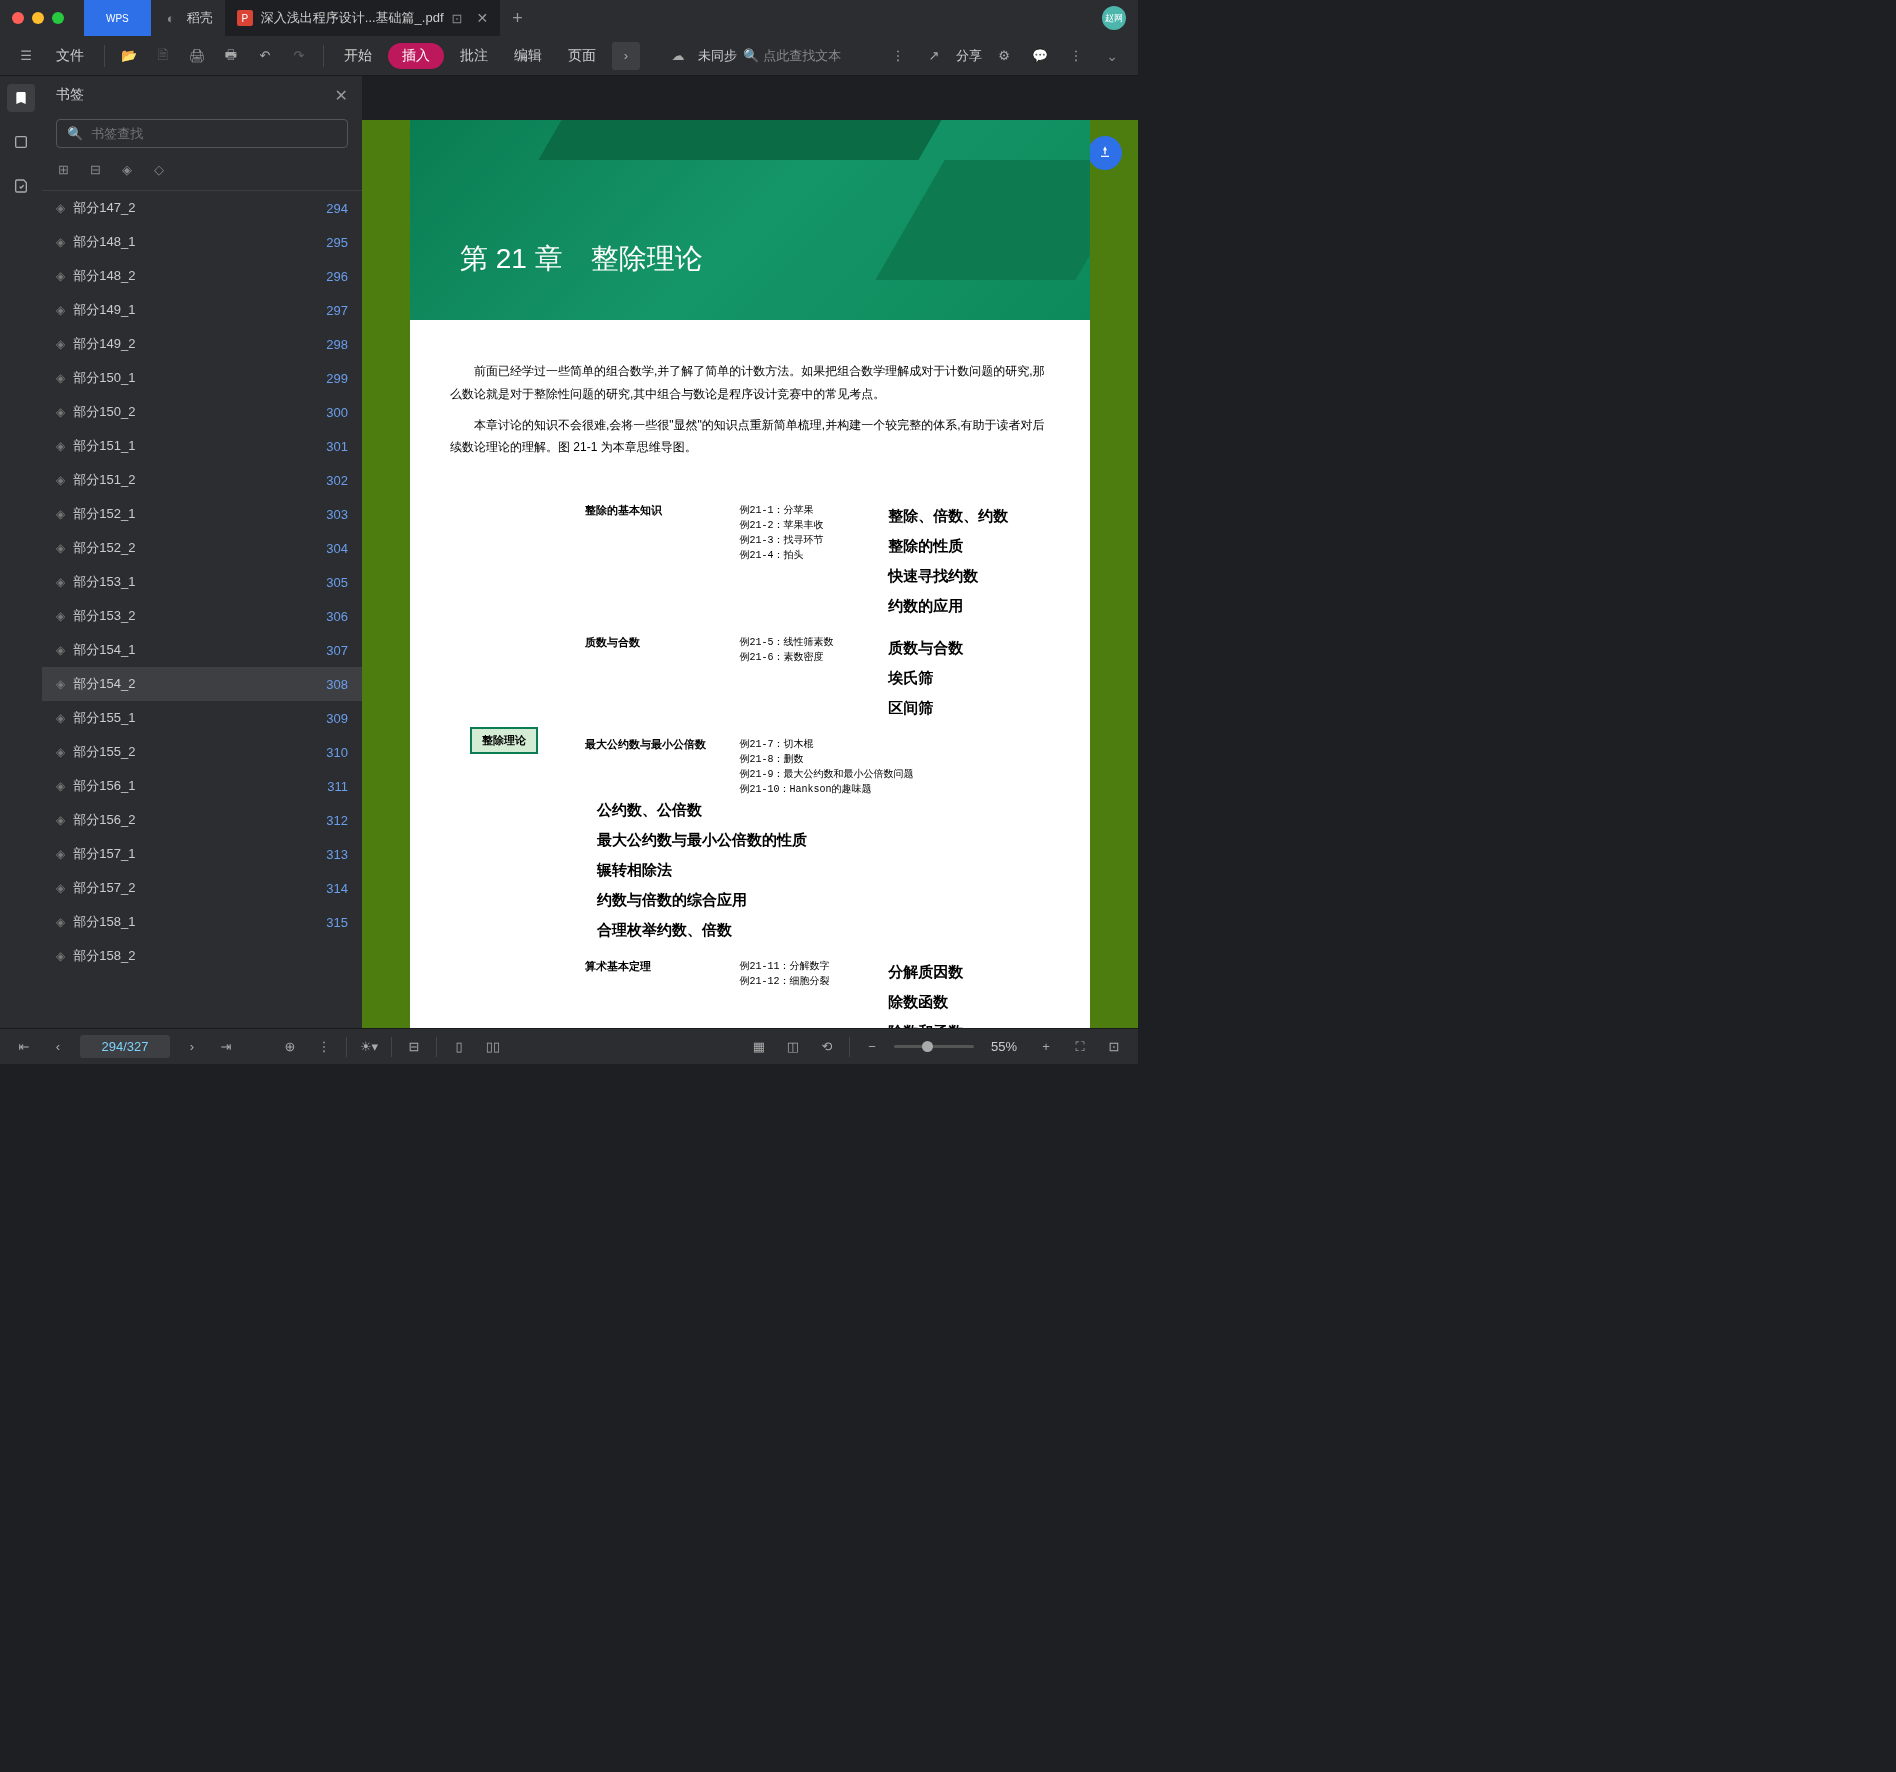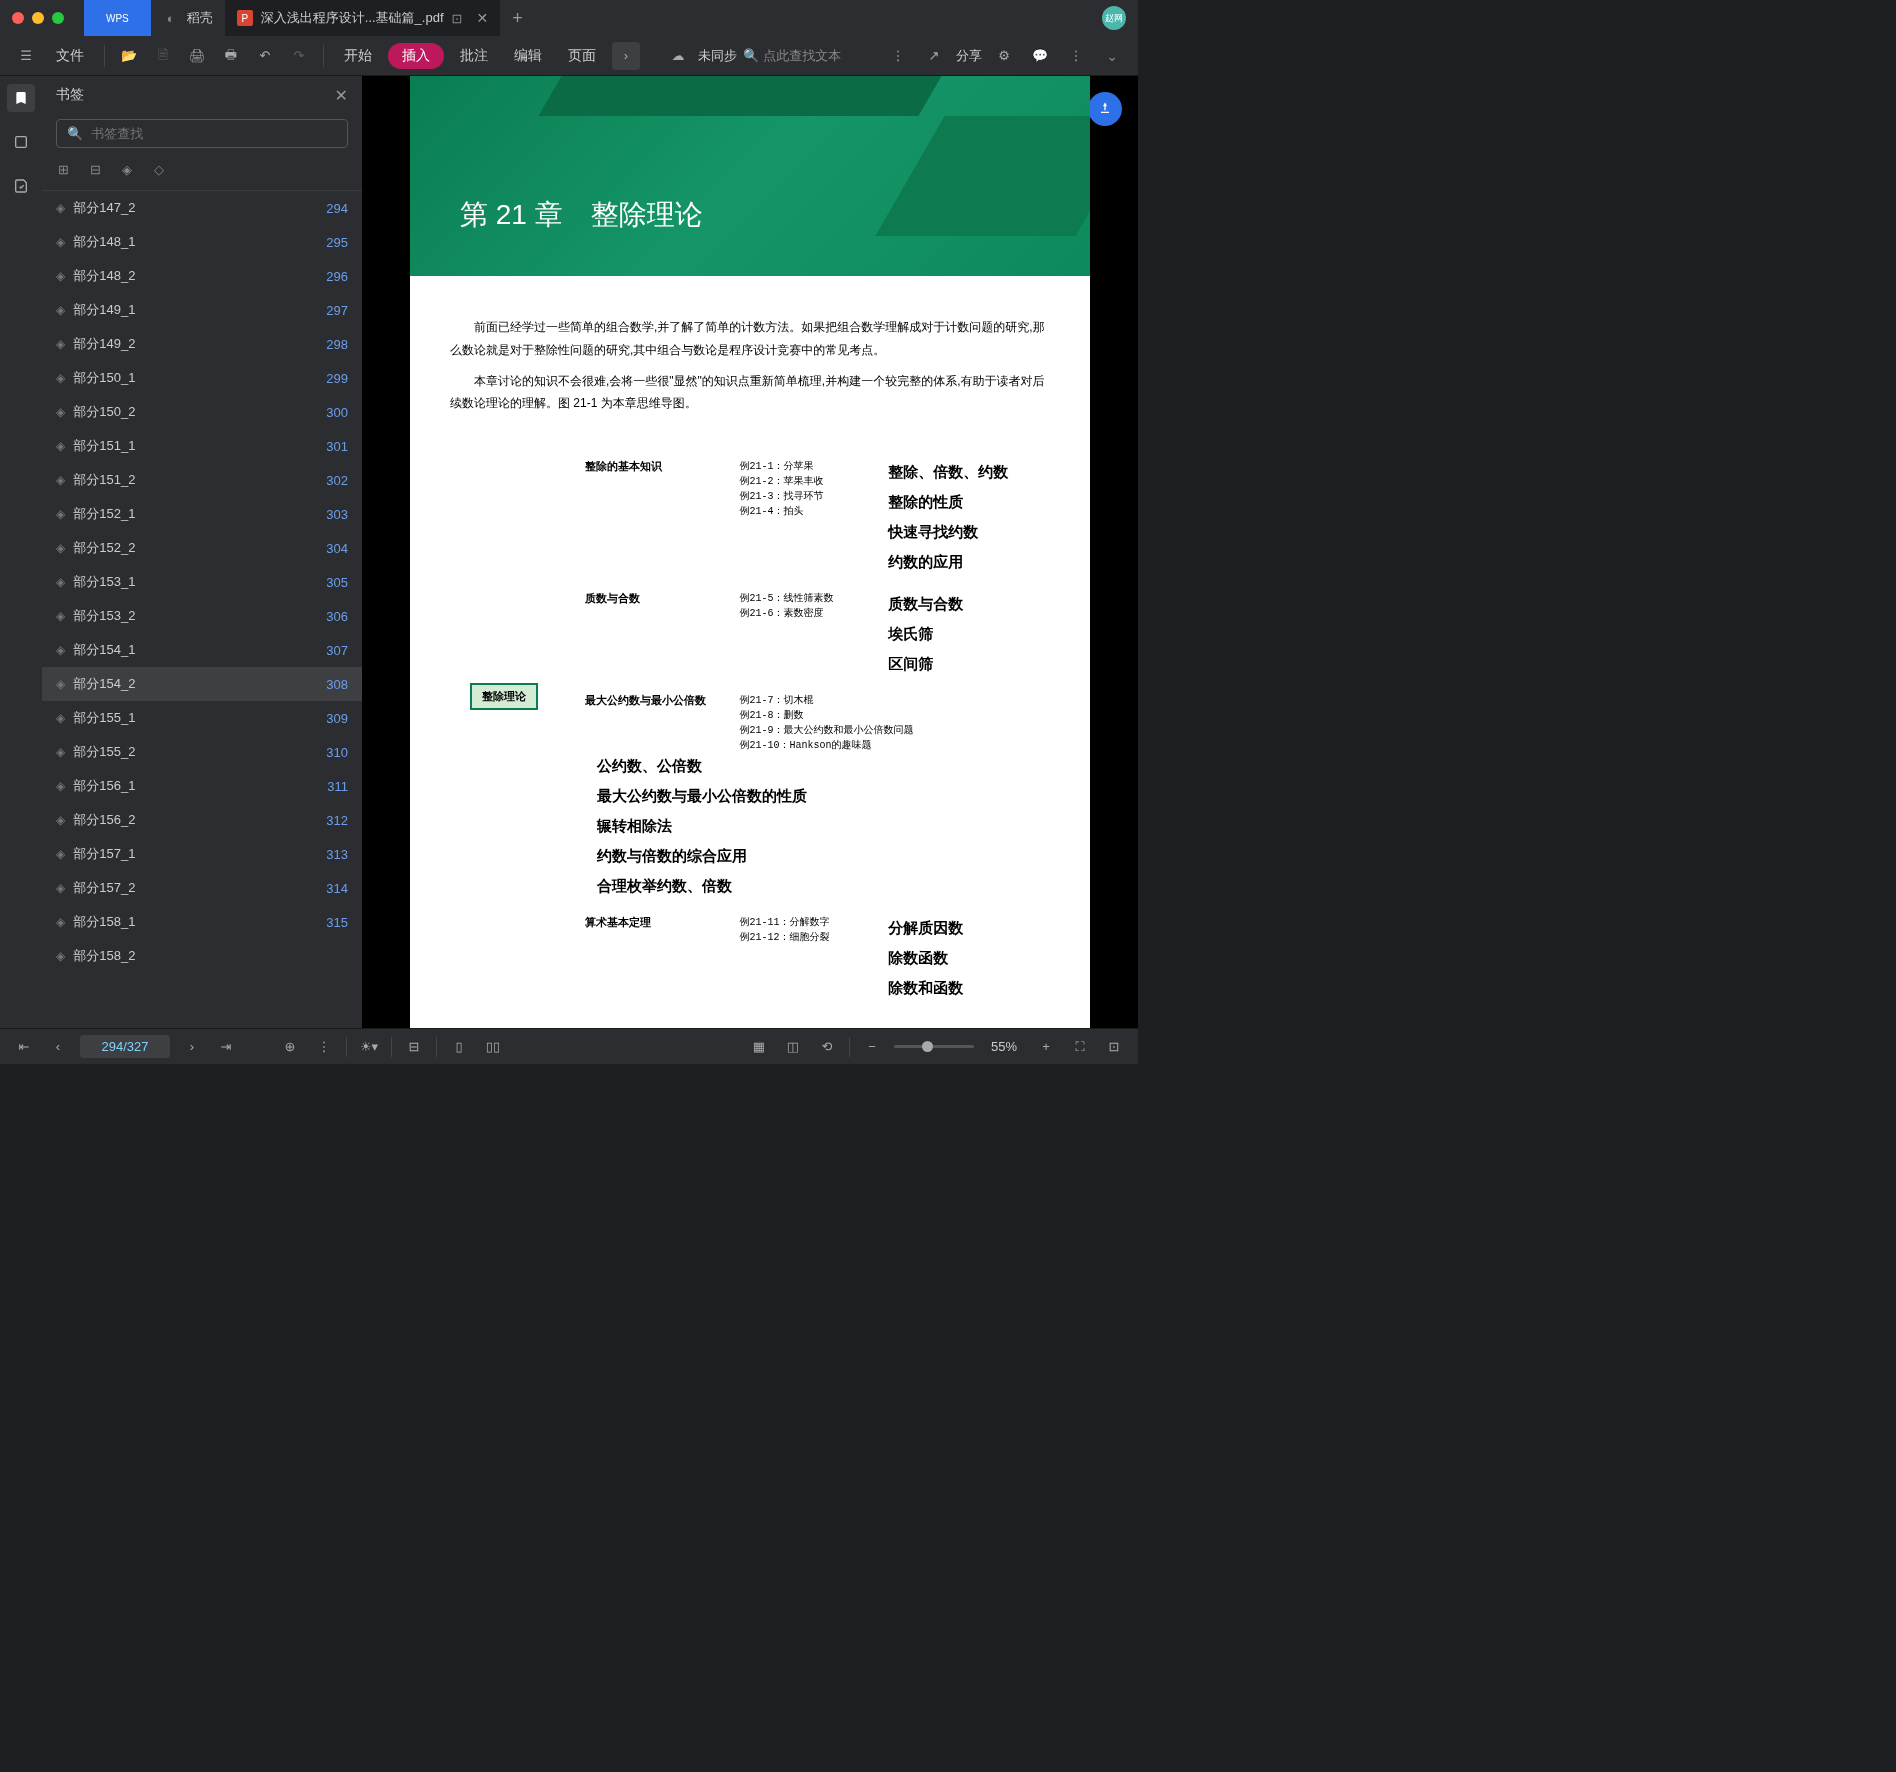--- a/index.html
+++ b/index.html
@@ -73,21 +73,21 @@
     .bm-tools { display: flex; gap: 14px; padding: 4px 16px 10px; color: #888; }
     .bm-tool { width: 18px; height: 18px; }
     .bm-list { flex: 1; overflow-y: auto; border-top: 1px solid #3a3c40; }
     .bm-item { display: flex; align-items: center; padding: 8px 14px; gap: 8px; cursor: pointer; }
     .bm-item:hover, .bm-item.selected { background: #3d3f43; }
     .bm-item-icon { color: #777; font-size: 12px; }
     .bm-item-label { flex: 1; font-size: 13px; color: #ccc; }
     .bm-item-page { color: #6b9fed; font-size: 13px; }
     
     
-    .pdf-viewer { flex: 1; background: #000000; position: relative; overflow: auto; }
+    .pdf-viewer { flex: 1; background: #4d7c0f; position: relative; overflow: auto; margin-top: 44px; }
     .pdf-page {
       width: 680px;
       margin: 0 auto;
       background: #fff;
       color: #000;
       position: relative;
     }
     .pdf-banner { height: 200px; background: linear-gradient(135deg, #0a7d52 0%, #159668 50%, #0d8a5c 100%); position: relative; overflow: hidden; }
     .banner-shape1 { position: absolute; top: 0; left: 140px; width: 380px; height: 40px; background: #0a6b45; transform: skewX(-30deg); }
     .banner-shape2 { position: absolute; top: 40px; right: -20px; width: 200px; height: 120px; background: #0d7a50; transform: skewX(-30deg); }

